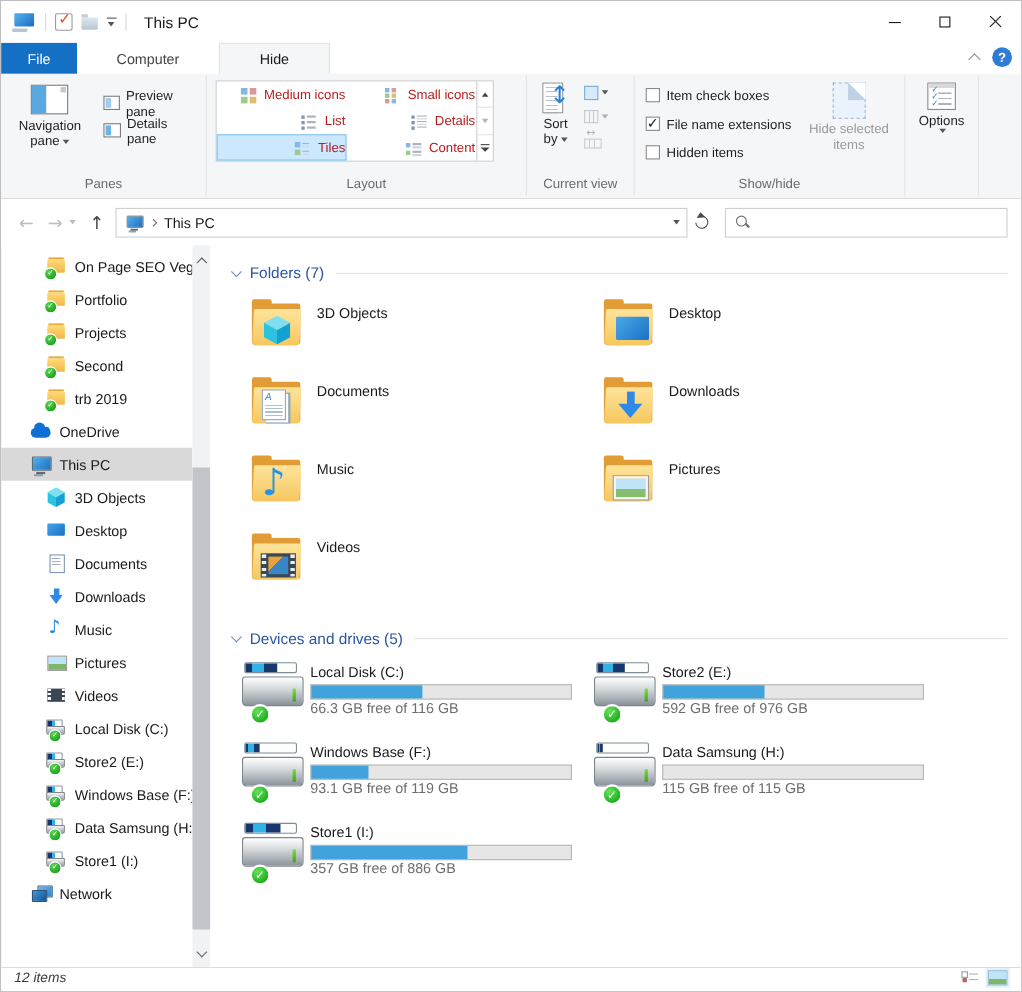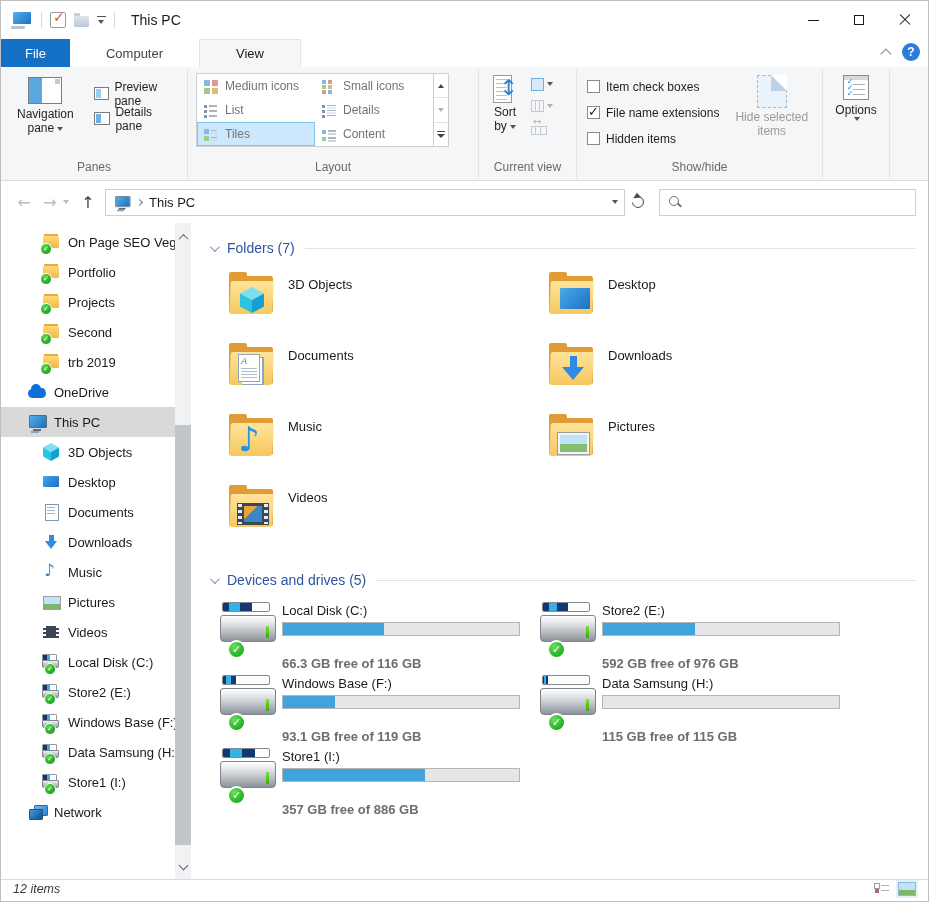--- a/index.html
+++ b/index.html
@@ -54,21 +54,21 @@
   
   .icon-navpane { width:34px; height:27px; border:1px solid #7c7c7c; background:#fff; position:relative; margin-bottom:3px; }
   .icon-navpane::before { content:""; position:absolute; left:0; top:0; bottom:0; width:13px; background:#5ba7df; }
   .icon-navpane::after { content:""; position:absolute; right:1px; top:1px; width:5px; height:5px; background:#c9c9c9; }
   .icon-pane-sm { width:17px; height:13px; border:1px solid #7c7c7c; background:#fff; position:relative; }
   .icon-pane-sm::before { content:""; position:absolute; left:1px; top:1px; bottom:1px; width:5px; background:#9fcdef; }
   .icon-pane-sm.det::before { background:#6fb3e5; }
 
   
   .gallery { display:grid; grid-template-columns:118px 118px 15px; grid-auto-rows:24px; border:1px solid #cfcfcf; background:#fff; margin:0 8px; }
-  .gal-item { display:flex; align-items:center; gap:6px; font-size:12px; color:#737373; padding-left:5px; border:1px solid transparent; }
+  .gal-item { display:flex; align-items:center; gap:6px; font-size:12px; color:#b91c1c; padding-left:5px; border:1px solid transparent;justify-content:flex-end; }
   .gal-item.sel { background:#cce8ff; border-color:#84c3ea; }
   .gal-scroll { grid-row:1 / span 3; grid-column:3; border-left:1px solid #cfcfcf; display:flex; flex-direction:column; }
   .gal-sc { flex:1; display:flex; align-items:center; justify-content:center; border-bottom:1px solid #e4e4e4; }
   .gal-sc:last-child { border-bottom:none; }
   .tri-up { border-left:3.5px solid transparent; border-right:3.5px solid transparent; border-bottom:4px solid #444; }
   .tri-dn { border-left:3.5px solid transparent; border-right:3.5px solid transparent; border-top:4px solid #b5b5b5; }
   .tri-more { position:relative; width:8px; height:7px; }
   .tri-more::before { content:""; position:absolute; top:0; left:0; width:8px; height:1px; background:#444; }
   .tri-more::after { content:""; position:absolute; top:3px; left:0; border-left:4px solid transparent; border-right:4px solid transparent; border-top:4px solid #444; }
   .lgi { position:relative; width:16px; height:15px; flex:0 0 16px; }
@@ -212,21 +212,21 @@
   .platter { position:absolute; left:4px; top:3px; width:48px; height:10px; border:1px solid #7f8b94; border-radius:2px; background:#fdfdfd; overflow:hidden; display:block; }
   .pfill { display:block; height:100%; background:linear-gradient(90deg,#14366b 0 22%,#2fb3e8 22% 58%,#16386e 58%); }
   .dbody { position:absolute; left:2px; top:16px; width:56px; height:27px; border:1px solid #7d858d; border-radius:3px 3px 4px 4px; background:linear-gradient(180deg,#ffffff,#d7dadd 40%,#a7adb4 78%,#8b9298); display:block; }
   .dbody::after { content:""; position:absolute; right:6px; bottom:3px; width:3px; height:12px; background:linear-gradient(#7ae03c,#3aa80a); border-radius:1px; }
   .dbadge { position:absolute; left:9px; bottom:2px; width:19px; height:19px; border-radius:50%; border:2px solid #fff; background:radial-gradient(circle at 35% 30%,#66e35a,#1faf1f 72%); display:flex; align-items:center; justify-content:center; }
   .dbadge::after { content:"✓"; color:#fff; font-size:11px; font-weight:bold; }
   .dinfo { margin-left:2px; padding-top:4px; }
   .dname { font-size:13px; color:#1a1a1a; margin-bottom:4px; }
   .bar { display:block; width:238px; height:14px; border:1px solid #b6b6b6; background:#e6e6e6; }
   .fill { display:block; height:100%; background:#42a3dc; }
-  .dfree { font-size:13px; color:#6d6d6d; margin-top:20px;font-weight:bold; }
+  .dfree { font-size:13px; color:#6d6d6d; margin-top:0; }
 
   
   .statusbar { height:24px; border-top:1px solid #dcdcdc; display:flex; align-items:flex-end; padding:16px 12px; background:#fff;font-style:italic; }
   .sb-count { font-size:12.5px; color:#3b3b3b; }
   .sb-views { margin-left:auto; display:flex; gap:8px; align-items:center; }
   .sv-list { position:relative; width:16px; height:14px; }
   .sv-list::before { content:""; position:absolute; left:0; top:1px; width:4px; height:4px; border:1px solid #8aa0b8; box-shadow:0 5px 0 -1px #b06a6a; }
   .sv-list::after { content:""; position:absolute; left:7px; top:2.5px; width:8px; height:1.5px; background:#aab4bd; box-shadow:0 5px 0 #aab4bd; }
   .sv-thumb { width:18px; height:14px; border:1px solid #8fb8d8; background:linear-gradient(180deg,#bfe3f7 55%,#7db86a 55%); box-shadow:0 0 0 2px #e4f1fa; }
 </style>
@@ -262,21 +262,21 @@
 
       <div class="tab tab-file">
         <span>File</span>
       </div>
 
       <div class="tab tab-normal">
         <span>Computer</span>
       </div>
 
       <div class="tab sel tab-normal">
-        <span>View</span>
+        <span>Hide</span>
       </div>
 
     <div class="tabrow-right">
       <span class="chev-up"></span>
       <span class="help-btn">?</span>
     </div>
   </div>
 
   <div class="ribbon">
     <div class="rgroup" style="width:186px;">

